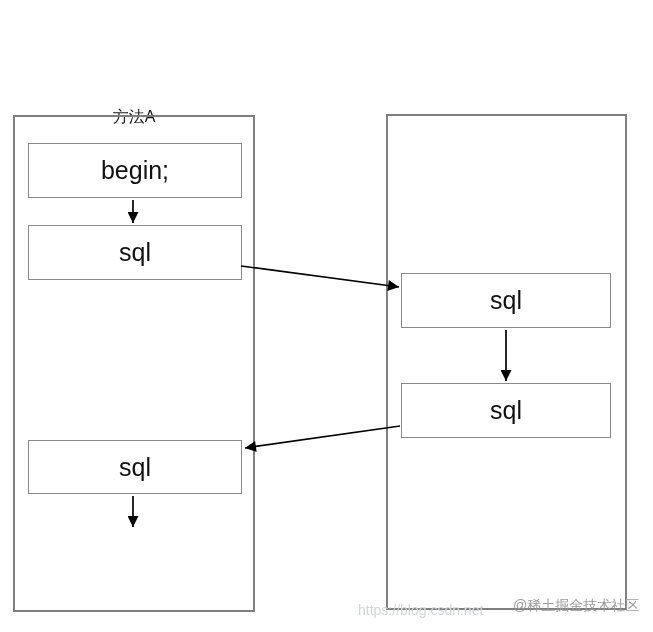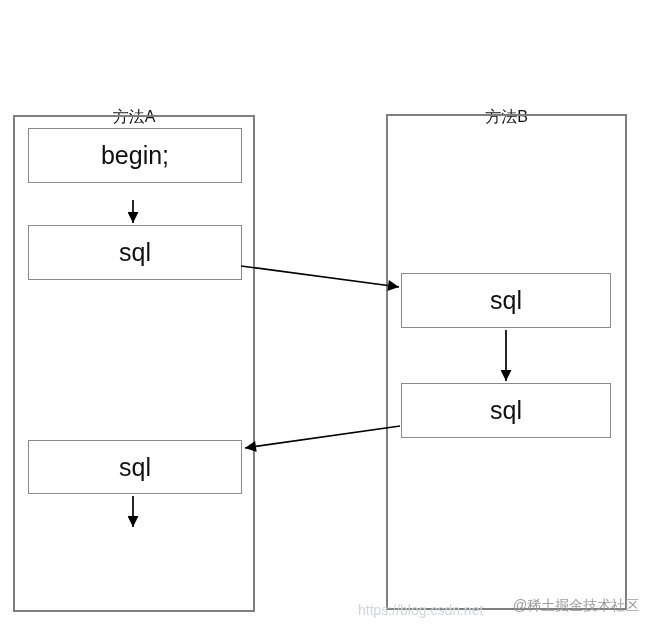--- a/index.html
+++ b/index.html
@@ -42,21 +42,21 @@
     position: absolute;
     box-sizing: border-box;
     background: #ffffff;
     border: 1.5px solid #8a8a8a;
     display: flex;
     align-items: center;
     justify-content: center;
     font-size: 25px;
     color: #111111;
   }
-  .node-begin  { left: 28px;  top: 128px; width: 214px; height: 55px; }
+  .node-begin  { left: 28px;  top: 143px; width: 214px; height: 55px; }
   .node-sql-a1 { left: 28px;  top: 225px; width: 214px; height: 55px; }
   .node-sql-a2 { left: 28px;  top: 440px; width: 214px; height: 54px; }
   .node-commit { left: 28px;  top: 529px; width: 214px; height: 55px; }
   .node-sql-b1 { left: 401px; top: 273px; width: 210px; height: 55px; }
   .node-sql-b2 { left: 401px; top: 383px; width: 210px; height: 55px; }
   .arrows {
     position: absolute;
     left: 0; top: 0;
     width: 653px; height: 632px;
     pointer-events: none;
@@ -80,21 +80,20 @@
     margin-left: 24px;
   }
 </style>
 </head>
 <body>
 
 <div class="canvas">
 
 
   <div class="method-label label-a">方法A</div>
-  <div class="method-label label-b">方法B</div>
 
   <div class="container container-a"></div>
   <div class="container container-b"></div>
 
   <div class="node node-begin">begin;</div>
   <div class="node node-sql-a1">sql</div>
   <div class="node node-sql-a2">sql</div>
   <div class="node node-sql-b1">sql</div>
   <div class="node node-sql-b2">sql</div>
 

